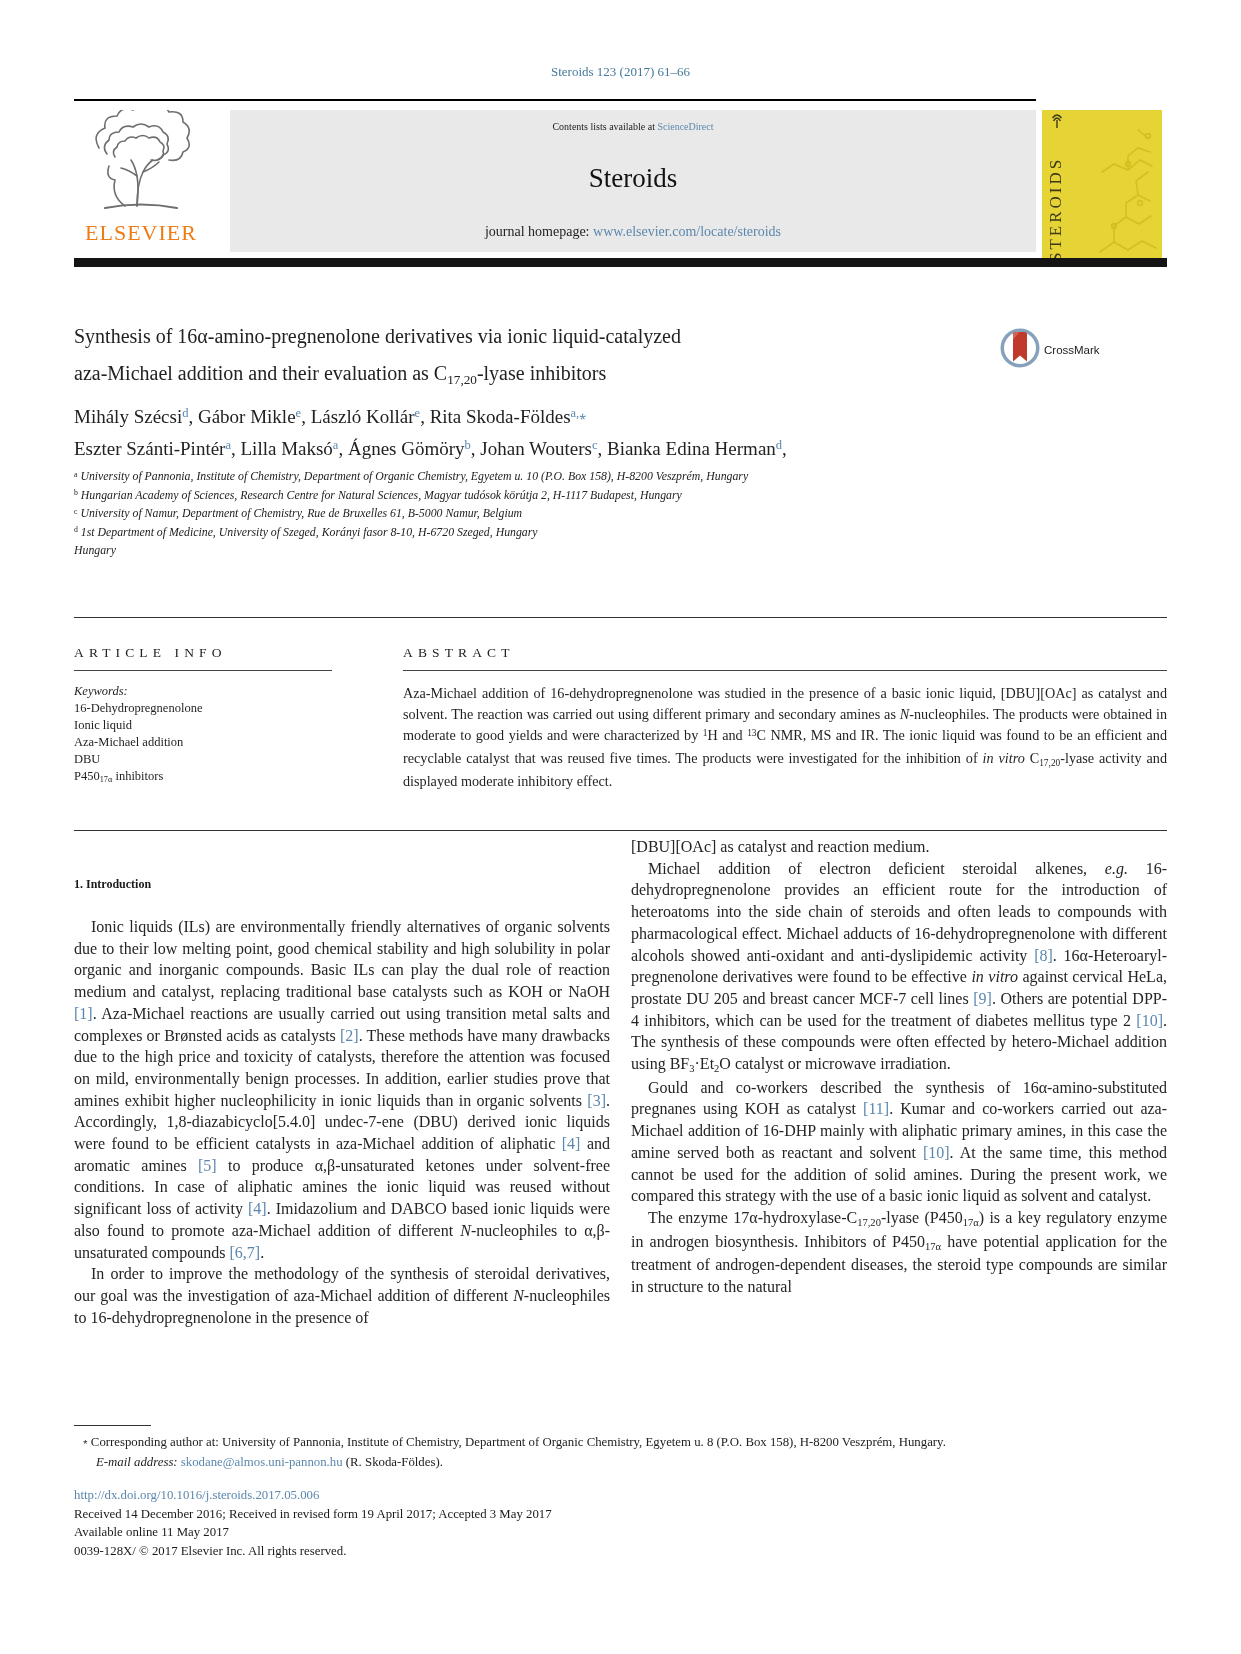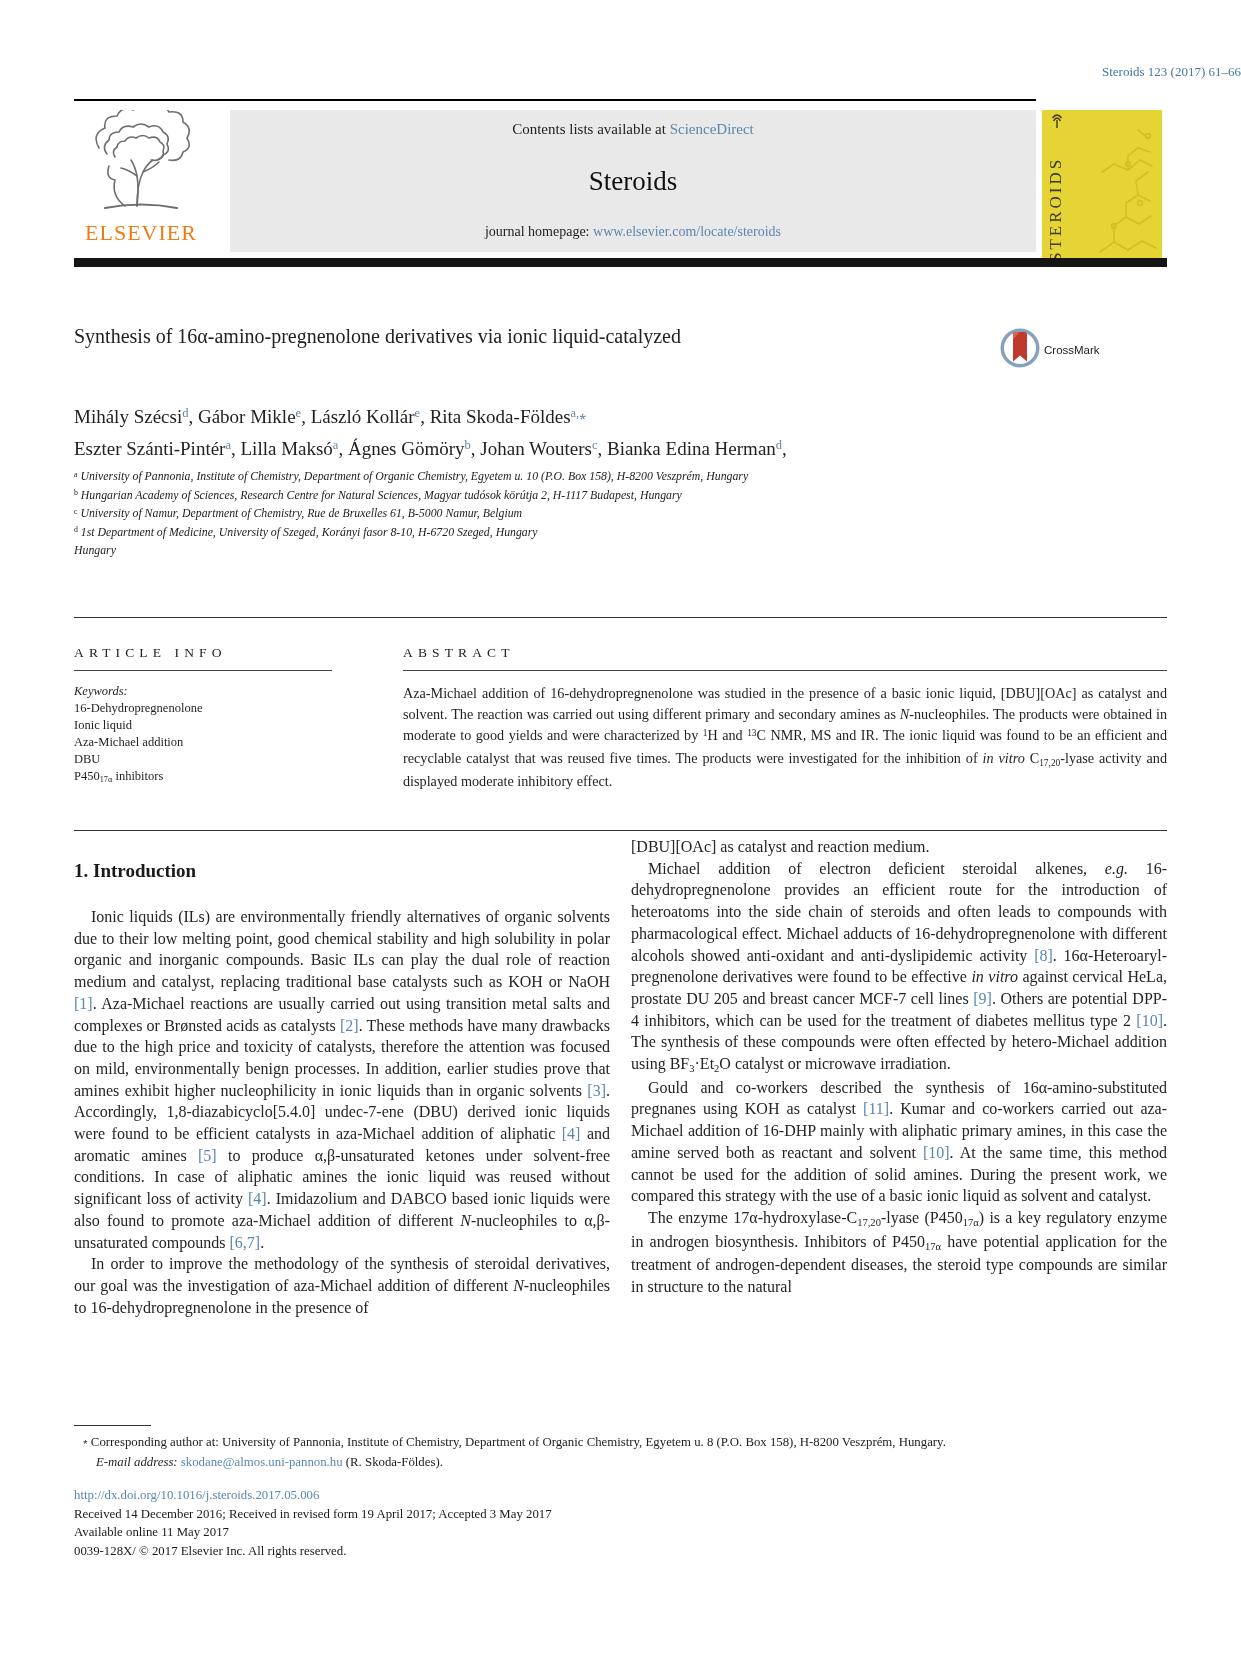--- a/index.html
+++ b/index.html
@@ -1,30 +1,30 @@
 <!DOCTYPE html>
 <html><head>
 <meta charset="utf-8">
 <style>
   html,body{margin:0;padding:0;background:#fff;}
   .page{position:relative;width:1241px;height:1654px;background:#ffffff;
         font-family:"Liberation Serif",serif;color:#1f1f1f;overflow:hidden;}
 
   
-  .citation{position:absolute;top:64px;left:0;right:0;text-align:right;
+  .citation{position:absolute;top:64px;left:0;right:0;text-align:center;
             font-size:13px;color:#44799c;}
 
   
   .top-rule{position:absolute;top:99px;left:74px;width:962px;height:2px;background:#000;}
   .elsevier-block{position:absolute;left:76px;top:110px;width:130px;height:142px;text-align:center;}
   .elsevier-label{font-size:22px;letter-spacing:1px;color:#ee7c16;margin-top:2px;}
   .band{position:absolute;left:230px;top:110px;width:806px;height:142px;background:#e9e9e9;
         display:flex;flex-direction:column;justify-content:space-between;
         text-align:center;padding:11px 0 12px 0;box-sizing:border-box;}
-  .contents-line{font-size:15px;color:#222;}
+  .contents-line{font-size:10px;color:#222;}
   .sciencedirect{color:#5b87ae;}
   .journal-title{font-size:27px;color:#111;}
   .homepage-line{font-size:14px;color:#222;}
   .url{color:#5b87ae;}
   .cover{position:absolute;left:1042px;top:110px;width:120px;height:148px;background:#e6d335;overflow:hidden;}
   .cover-title{position:absolute;left:4px;top:22px;height:130px;
                writing-mode:vertical-rl;transform:rotate(180deg);
                font-size:17px;letter-spacing:3px;color:#3b3a17;}
   .cover-art{position:absolute;right:0;top:0;}
   .cover-logo{position:absolute;left:9px;top:4px;}
@@ -44,21 +44,21 @@
   .sec-head{font-size:13.5px;letter-spacing:0.38em;color:#222;}
   .head-rule{height:1px;background:#444;margin-top:9px;}
   .keywords{margin-top:12px;font-size:12.5px;line-height:17px;}
   .kw-label{font-style:italic;}
   .abstract-body{margin-top:12px;font-size:14.2px;line-height:21px;text-align:justify;color:#1f1f1f;}
 
   
   .rule-body-top{position:absolute;left:74px;top:830px;width:1093px;height:1px;background:#333;}
   .col-left{position:absolute;left:74px;top:860px;width:536px;}
   .col-right{position:absolute;left:631px;top:836px;width:536px;}
-  .intro-head{font-size:19px;font-weight:bold;color:#1a1a1a;margin:0 0 24px 0;}
+  .intro-head{font-size:12px;font-weight:bold;color:#1a1a1a;margin:17px 0 24px 0;}
   .bodyp{margin:0;font-size:16px;line-height:21.7px;text-align:justify;color:#242424;}
   .ind{text-indent:17px;}
 
   
   .footnote{position:absolute;left:74px;top:1425px;width:1093px;}
   .fn-rule{width:77px;height:1px;background:#333;margin-bottom:7px;}
   .fn-line{font-size:12.8px;line-height:19px;color:#222;}
   .fn-line1{text-indent:9px;}
   .fn-line2{padding-left:22px;}
   .footer{position:absolute;left:74px;top:1486px;width:1093px;font-size:12.8px;line-height:18.5px;color:#1a1a1a;}
@@ -135,20 +135,21 @@
         </g>
       </svg>
     </span>
     <div class="cover-title">STEROIDS</div>
   </div>
 
   <div class="black-bar"></div>
 
   <div class="title">
     <div>Synthesis of 16α-amino-pregnenolone derivatives via ionic liquid-catalyzed</div>
+    <div><span>aza-Michael addition and their evaluation as C</span><span class="sub">17,20</span><span>-lyase inhibitors</span></div>
   </div>
 
   <div class="crossmark">
     <span>
       <svg width="40" height="40" viewBox="0 0 40 40">
         <circle cx="20" cy="20" r="19.5" fill="#86a1bc"></circle>
         <circle cx="20" cy="20" r="16" fill="#ffffff"></circle>
         <path d="M13 6.5 a2.5 2.5 0 0 1 2.5 -2.5 h9 a2.5 2.5 0 0 1 2.5 2.5 v27 l-7 -6 -7 6 z" fill="#bf3a2b"></path>
         <path d="M13 6.5 a2.5 2.5 0 0 1 2.5 -2.5 h4 l-6.5 8 z" fill="#d8604f"></path>
       </svg>

